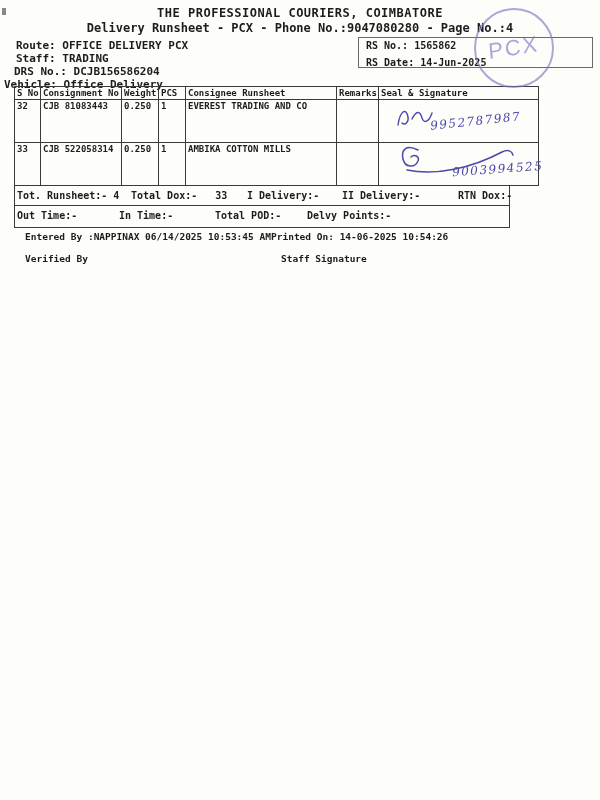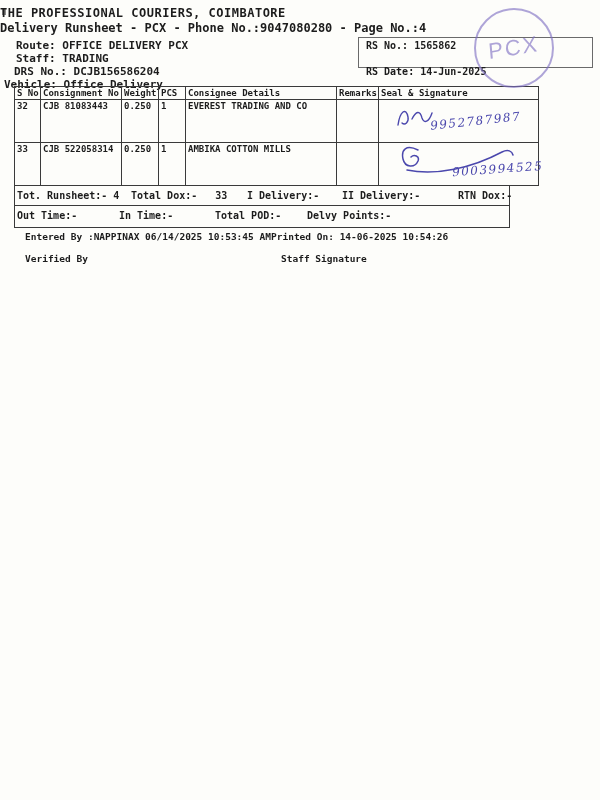--- a/index.html
+++ b/index.html
@@ -11,21 +11,21 @@
   html,body{margin:0;padding:0;}
   body{
     width:600px;height:800px;
     background:#fdfdfa;
     font-family:"DejaVu Sans Mono",monospace;
     color:var(--ink);
   }
   .page{position:relative;width:600px;height:800px;overflow:hidden;background:#fdfdfa;}
   .b{font-weight:bold;}
   .abs{position:absolute;white-space:pre;}
-  .center{position:absolute;left:0;width:600px;white-space:pre;}
+  .center{position:absolute;left:0;width:600px;text-align:center;white-space:pre;}
   .t-company{top:6px;font-size:12px;letter-spacing:.5px;}
   .t-sub{top:21px;font-size:12px;}
   .fs11{font-size:11px;}
   .fs10{font-size:10px;}
 
   .rs-box{
     position:absolute;left:358px;top:37px;width:233px;height:29px;
     border:1px solid #6a6a6a;
   }
 
@@ -82,21 +82,21 @@
   <div class="center b t-company">THE PROFESSIONAL COURIERS, COIMBATORE</div>
   <div class="center b t-sub">Delivery Runsheet - PCX - Phone No.:9047080280 - Page No.:4</div>
 
   <div class="abs b fs11" style="left:16px;top:39px">Route: OFFICE DELIVERY PCX</div>
   <div class="abs b fs11" style="left:16px;top:52px">Staff: TRADING</div>
   <div class="abs b fs11" style="left:14px;top:65px">DRS No.: DCJB156586204</div>
   <div class="abs b fs11" style="left:4px;top:78px">Vehicle: Office Delivery</div>
 
   <div class="rs-box">
     <div class="abs b fs10" style="left:7px;top:2px">RS No.: 1565862</div>
-    <div class="abs b fs10" style="left:7px;top:28px">RS Date: 14-Jun-2025</div>
+    <div class="abs b fs10" style="left:7px;top:19px">RS Date: 14-Jun-2025</div>
   </div>
 
   <div class="stamp">
     <span>PCX</span>
   </div>
 
   <table class="main">
     <colgroup>
       <col style="width:26px">
         <col style="width:81px">
@@ -105,21 +105,21 @@
         <col style="width:151px">
         <col style="width:42px">
       <col style="width:160px">
     </colgroup>
     <thead>
       <tr>
         <th>S No</th>
         <th>Consignment No</th>
         <th>Weight</th>
         <th>PCS</th>
-        <th>Consignee Details</th>
+        <th>Consignee Runsheet</th>
         <th>Remarks</th>
         <th>Seal &amp; Signature</th>
       </tr>
     </thead>
     <tbody>
       <tr>
         <td>32</td>
         <td>CJB 81083443</td>
         <td>0.250</td>
         <td>1</td>

